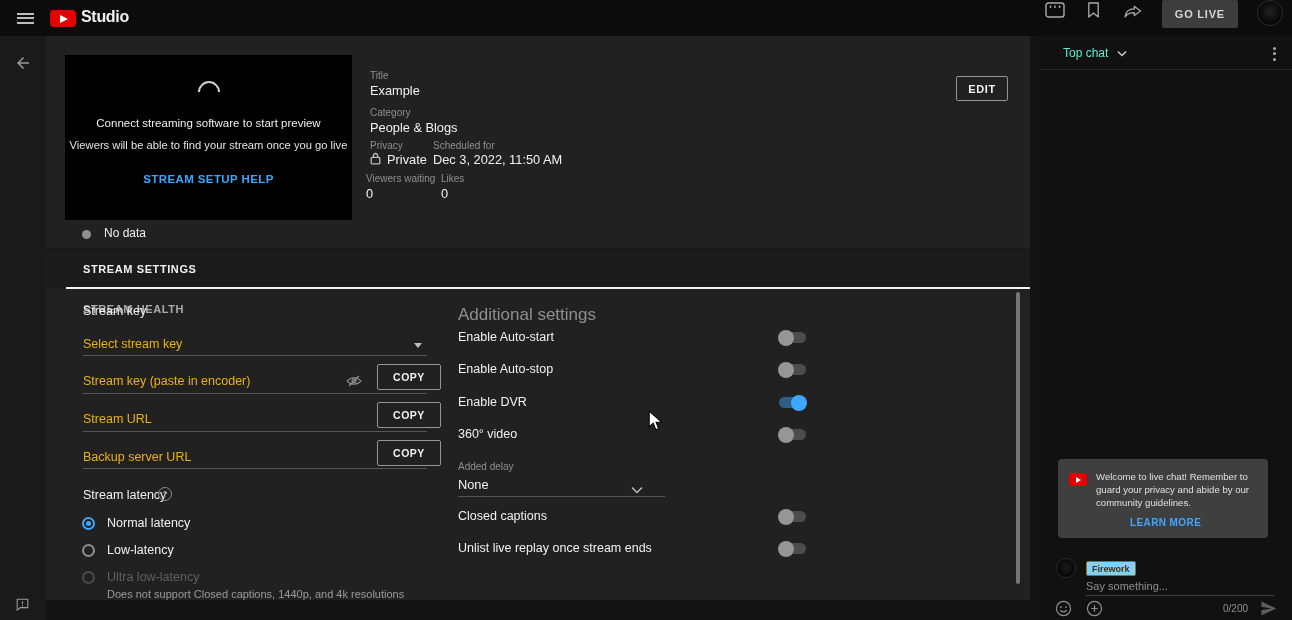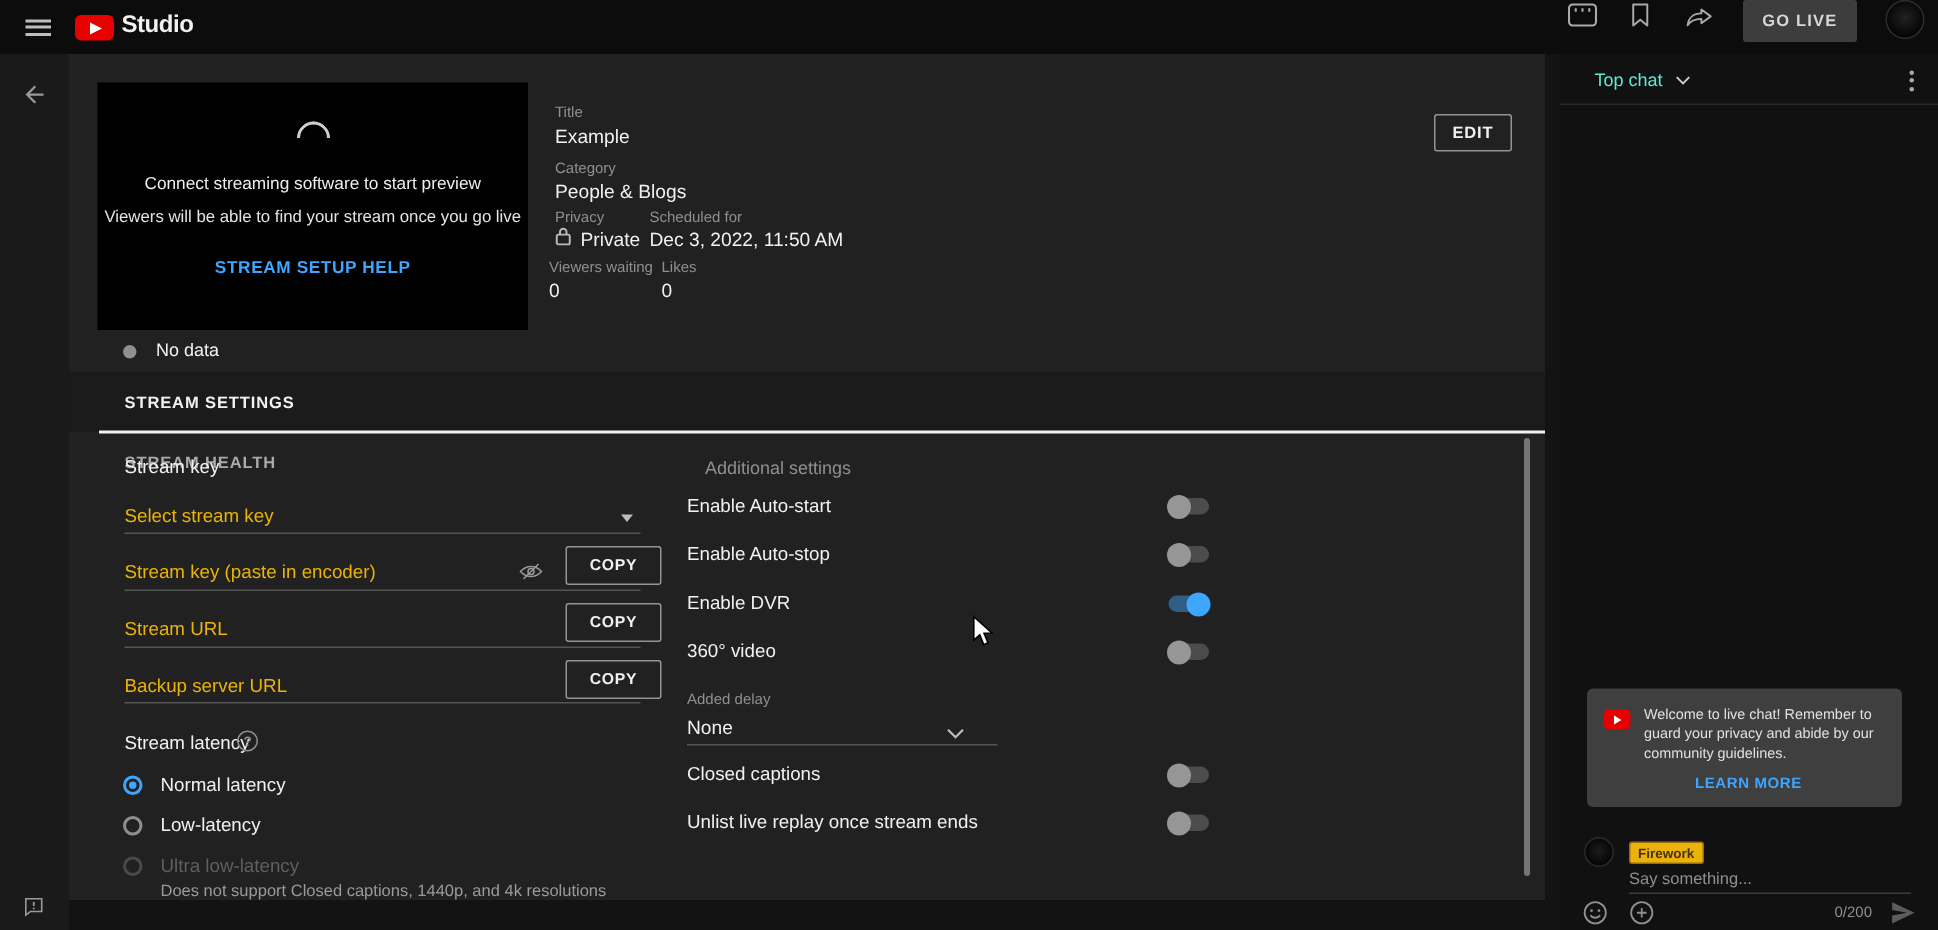--- a/index.html
+++ b/index.html
@@ -94,21 +94,21 @@
   #chat-menu i { display:block; width:3px; height:3px; border-radius:50%; background:#aaa; margin:2.2px auto; }
   #welcome-card { position:absolute; left:18px; top:423px; width:210px; height:79px; background:#3f3f3f;
     border-radius:4px; padding:11px 10px 0 10px; }
   #welcome-yt { position:absolute; left:11px; top:14px; width:18px; height:13px; background:#e60000; border-radius:3px; }
   #welcome-yt:after { content:""; position:absolute; left:7px; top:3.5px; border-left:5px solid #fff;
     border-top:3px solid transparent; border-bottom:3px solid transparent; }
   #welcome-text { margin-left:28px; color:#e0e0e0; font-size:9.6px; line-height:1.38; }
   #learn-more { margin-left:28px; margin-top:7px; color:#3ea6ff; font-size:10px; font-weight:bold; letter-spacing:0.4px; cursor:pointer;padding-left:34px; }
   #chat-avatar { position:absolute; left:16px; top:522px; width:20px; height:20px; border-radius:50%;
     background:radial-gradient(circle at 50% 45%, #1c1c1c 0%, #040404 75%); border:1px solid #2b2b2b; }
-  #chat-badge { position:absolute; left:46px; top:525px; background:#eab308; border:1px solid #9c6a17;
+  #chat-badge { position:absolute; left:46px; top:525px; background:#7dd3fc; border:1px solid #9c6a17;
     border-radius:2px; color:#4a3008; font-size:9px; font-weight:bold; padding:1.5px 5px; }
   #say-something { position:absolute; left:46px; top:544px; color:#8f8f8f; font-size:11px; cursor:text; }
   #chat-uline { position:absolute; left:46px; top:559px; width:188px; height:1px; background:#3d3d3d; }
   #emoji-icon { position:absolute; left:15px; top:564px; cursor:pointer; }
   #plus-icon { position:absolute; left:46px; top:564px; cursor:pointer; }
   #char-count { position:absolute; left:183px; top:567px; color:#8f8f8f; font-size:10px; }
   #send-icon { position:absolute; left:220px; top:565px; cursor:pointer; }
 
   
   #cursor { position:absolute; left:648px; top:410px; z-index:50; pointer-events:none; }
@@ -236,21 +236,21 @@
   <div class="radio-row" style="left:36px;top:507px">
     <div class="radio"></div>
     <div class="radio-label">Low-latency</div>
   </div>
   <div class="radio-row" style="left:36px;top:534px">
     <div class="radio disabled"></div>
     <div class="radio-label disabled">Ultra low-latency</div>
   </div>
   <div id="latency-note">Does not support Closed captions, 1440p, and 4k resolutions</div>
 
-  <div class="flabel" style="left:424px;top:269px;font-size:12px">Additional settings</div>
+  <div class="flabel" style="left:412px;top:269px;font-size:17px">Additional settings</div>
 
   <div class="toggle-label" style="left:412px;top:294px">Enable Auto-start</div>
   <div class="toggle" style="left:733px;top:296px">
       <div class="knob"></div>
     </div>
 
   <div class="toggle-label" style="left:412px;top:326px">Enable Auto-stop</div>
   <div class="toggle" style="left:733px;top:328px">
       <div class="knob"></div>
     </div>

